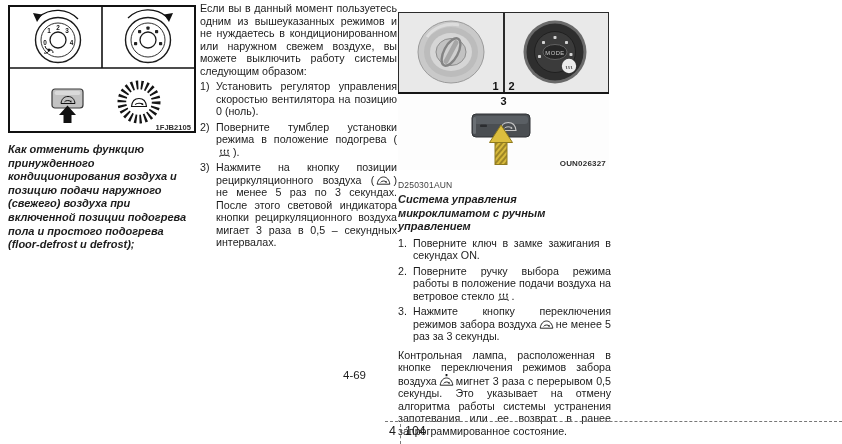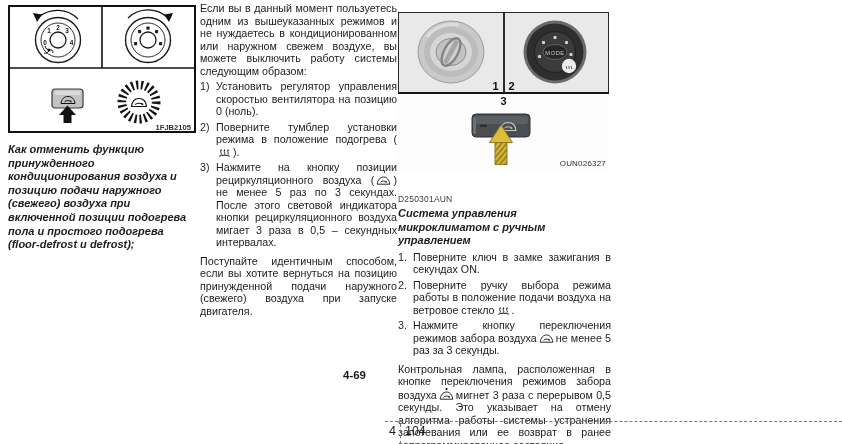--- a/index.html
+++ b/index.html
@@ -53,33 +53,33 @@
   .c2 { position:absolute; left:calc(50% + 5px); bottom:0px; }
   .fig2-bottom { position:relative; height:76px; background:#fdfdfd; }
   .c3 { position:absolute; left:50%; top:1px; transform:translateX(-50%); }
   .photo { position:absolute; top:2px; }
   .photo-left { left:2px; }
   .photo-right { right:2px; }
   .btn-svg { position:absolute; left:66px; top:18px; }
 
   .figlabel {
     position:absolute; right:3px; bottom:2px;
-    font-size:8px; font-weight:400; color:#2e2e2e; letter-spacing:0.2px;
-  }
-  .code-label { margin-top:24px; font-size:8.5px; color:#3d3d3d; letter-spacing:0.2px; text-align:left; }
+    font-size:8px; font-weight:700; color:#2e2e2e; letter-spacing:0.2px;
+  }
+  .code-label { margin-top:10px; font-size:8.5px; color:#3d3d3d; letter-spacing:0.2px; text-align:left; }
   .col3 .h-bold-ital { margin-top:3px; }
   .col3 .steps { margin-top:2px; }
 
   
   .ic { display:inline-block; vertical-align:-1px; margin:0 2px; }
 
   
   .page-ref {
     position:absolute; left:343px; top:369px;
-    font-size:11.5px; font-weight:700;
+    font-size:11.5px; font-weight:400;
   }
   .footer-rule {
     position:absolute; left:385px; width:457px; top:421px;
     border-top:1px dashed #787878;
   }
   .footer-nums {
     position:absolute; left:389px; top:424px;
     display:flex; align-items:flex-start; font-size:12.5px; line-height:15px;
   }
   .footer-vdiv {
@@ -182,21 +182,20 @@
 
     <div class="step">
       <span class="num">3)</span>
       <span class="txt"><span>Нажмите на кнопку позиции рециркуляционного воздуха (</span><svg class="ic" width="15" height="9" viewBox="0 0 15 9">
             <path d="M1.2,8.2 L13.8,8.2 C13.3,4 10.9,1 7.5,1 C4.1,1 1.7,4 1.2,8.2 Z" fill="none" stroke="#111" stroke-width="0.9"></path>
             <path d="M4.6,6.4 C5.6,4.6 9.4,4.6 10.2,6" fill="none" stroke="#111" stroke-width="0.9"></path>
             <polygon points="10.8,6.8 9,6.4 10.5,4.8" fill="#111"></polygon>
           </svg><span>) не менее 5 раз по 3 секундах. После этого световой индикатора кнопки рециркуляционного воздуха мигает 3 раза в 0,5 – секундных интервалах.</span></span>
     </div>
 
-    <p class="para-gap">Поступайте идентичным способом, если вы хотите вернуться на позицию принужденной подачи наружного (свежего) воздуха при запуске двигателя.</p>
   </section>
 
   <section class="col col3">
     <div class="fig2">
       <div class="fig2-top">
         <svg class="photo photo-left" width="101" height="75" viewBox="0 0 101 75">
           <ellipse cx="50" cy="37" rx="33" ry="31" fill="#c9c9c9" stroke="#9b9b9b"></ellipse>
           <ellipse cx="50" cy="37" rx="27" ry="25" fill="#bcbcbc"></ellipse>
           <ellipse cx="50" cy="37" rx="21" ry="19" fill="#d6d6d6"></ellipse>
           <ellipse cx="50" cy="37" rx="15" ry="13.5" fill="#c2c2c2" stroke="#8e8e8e"></ellipse>

